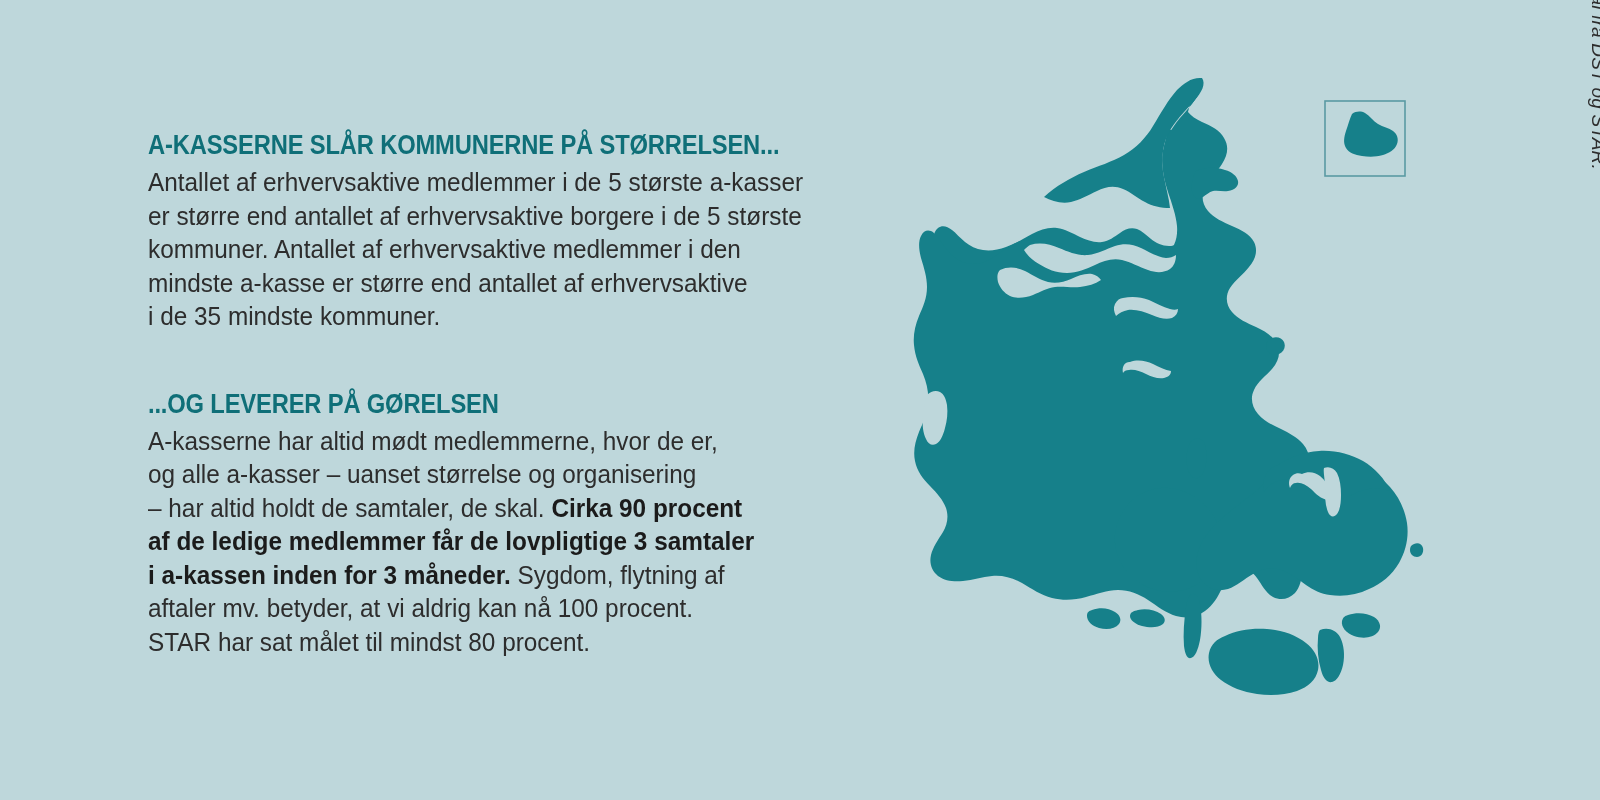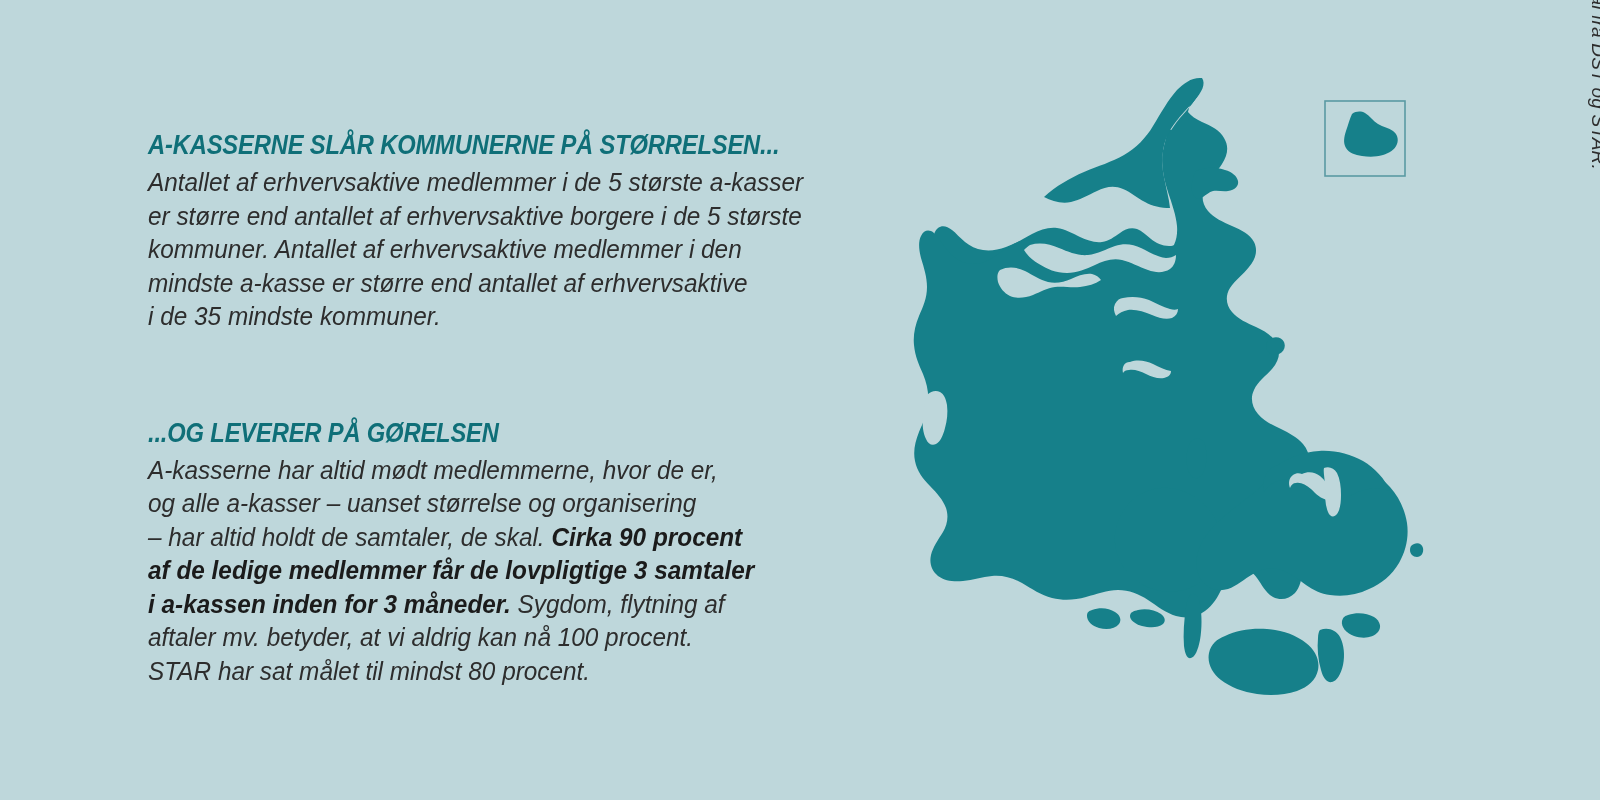--- a/index.html
+++ b/index.html
@@ -17,21 +17,20 @@
     background: #bed7db;
     overflow: hidden;
   }
 
   
   #text-column {
     position: absolute;
     left: 148px;
     top: 128px;
     width: 760px;
-    font-style: italic;
   }
 
   .section-heading {
     font-family: "Liberation Sans", sans-serif;
     font-weight: bold;
     font-size: 27px;
     letter-spacing: -0.2px;
     color: #0f6f78;
     margin: 0 0 4px 0;
     transform: scaleX(0.88);
@@ -49,21 +48,21 @@
     transform: scaleX(0.955);
     transform-origin: left top;
     font-weight: 400;
   }
   .body-text .b {
     font-weight: bold;
     color: #1b1b1b;
   }
 
   #section-two {
-    margin-top: 82px;
+    margin-top: 53px;
   }
 
   
   #source-note {
     position: absolute;
     right: 14px;
     top: 170px;
     font-family: "Liberation Sans", sans-serif;
     font-style: italic;
     font-size: 19px;

